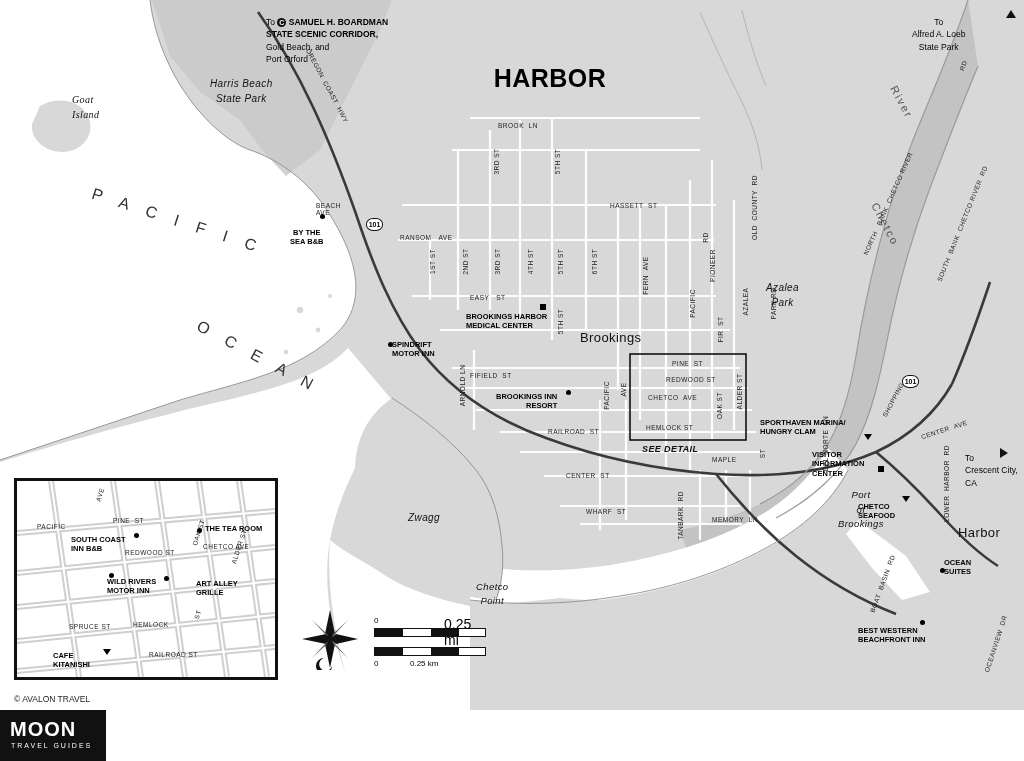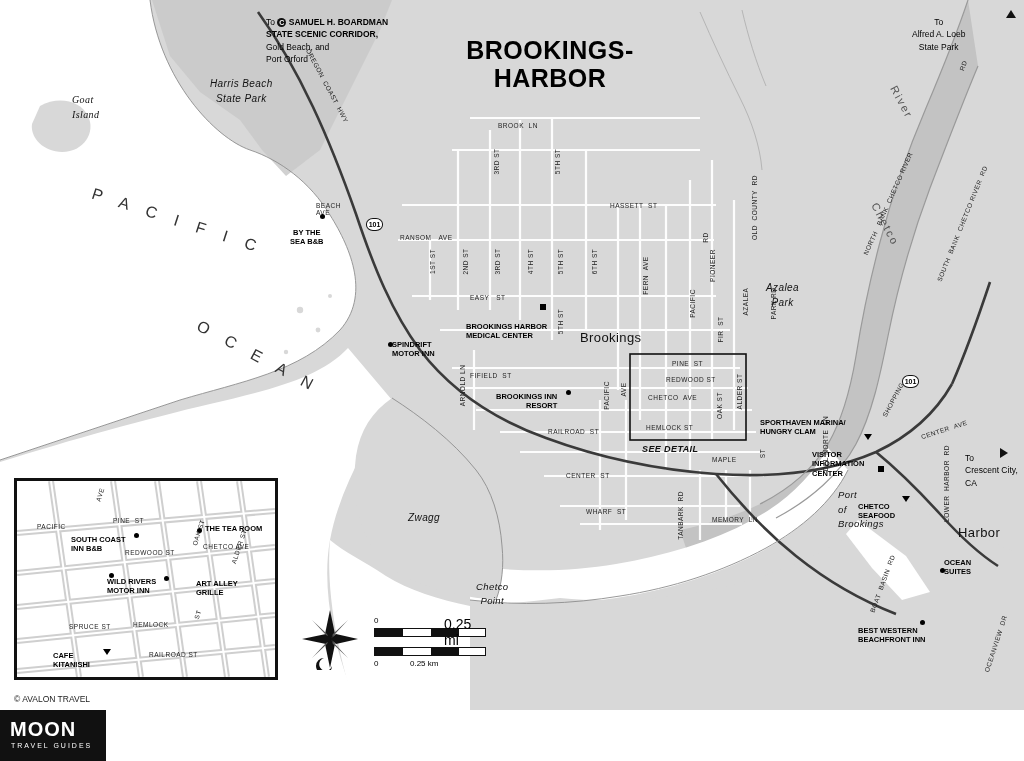--- a/index.html
+++ b/index.html
@@ -9,21 +9,21 @@
     font-family:"Liberation Sans", sans-serif;
     background:#ffffff;
     position:relative;
     overflow:hidden;
   }
   #map {
     position:absolute; left:0; top:0; width:1024px; height:710px;
     background:#ffffff;
   }
   svg.base { position:absolute; left:0; top:0; width:1024px; height:710px; }
-  .lbl { position:absolute; font-size:8px; color:#111; letter-spacing:0.4px; white-space:nowrap; }
+  .lbl { position:absolute; font-size:8px; color:#111; letter-spacing:0.4px; white-space:nowrap;text-align:center; }
   .lbl.b { font-weight:bold; }
   .lbl.i { font-style:italic; }
   .title {
     position:absolute; font-weight:bold; font-size:25px; color:#000;
     letter-spacing:0.5px; line-height:1.12; text-align:center;
   }
   .ocean {
     position:absolute; font-size:16px; color:#333; font-weight:normal;
     letter-spacing:7px;
   }
@@ -208,21 +208,21 @@
     <rect x="630" y="354" width="116" height="86" fill="none" stroke="#111" stroke-width="1.6"></rect>
 
     <g stroke="#8d8d8d" stroke-width="0.9" fill="none">
       <path d="M150,0 C160,80 215,138 250,150 C280,160 310,182 330,215 C352,250 370,296 340,330 C300,372 240,382 180,400 C120,420 60,440 0,460"></path>
       <path d="M392,398 C420,416 452,440 476,470 C492,490 500,518 502,546 C504,566 502,584 496,600"></path>
       <path d="M470,600 C520,606 572,604 620,596 C672,588 722,572 766,548 C802,528 832,502 848,470"></path>
     </g>
   </svg>
 
   <div class="title" style="left:430px; top:36px; width:240px;">
-    <span>BROOKINGS-</span><br>
+    <br>
     <span>HARBOR</span>
   </div>
 
   <div class="ocean" style="left:88px; top:212px; transform:rotate(18deg);">P A C I F I C</div>
   <div class="ocean" style="left:190px; top:348px; transform:rotate(28deg);">O C E A N</div>
 
   <div style="position:absolute; left:266px; top:16px; font-size:8.5px; line-height:1.45;">
     <span>To</span>
     <span style="display:inline-block; width:9px; height:9px; border-radius:50%; background:#111; color:#fff; font-size:7px; text-align:center; line-height:9px; font-weight:bold;">C</span>
     <b class="i">SAMUEL H. BOARDMAN</b><br>
@@ -310,21 +310,21 @@
   <div class="hwy" style="left:366px; top:218px;">101</div>
   <div class="hwy" style="left:902px; top:375px;">101</div>
 
   <div class="poi-dot" style="left:320px; top:214px;"></div>
   <div class="poi-label" style="left:290px; top:228px; text-align:center;">BY THE<br>SEA B&amp;B</div>
 
   <div class="poi-dot" style="left:388px; top:342px;"></div>
   <div class="poi-label" style="left:392px; top:340px;">SPINDRIFT<br>MOTOR INN</div>
 
   <div style="position:absolute; left:540px; top:304px; width:6px; height:6px; background:#000;"></div>
-  <div class="poi-label" style="left:466px; top:322px;">BROOKINGS HARBOR<br>MEDICAL CENTER</div>
+  <div class="poi-label" style="left:466px; top:312px;">BROOKINGS HARBOR<br>MEDICAL CENTER</div>
 
   <div class="poi-dot" style="left:566px; top:390px;"></div>
   <div class="poi-label" style="left:496px; top:392px; text-align:right;">BROOKINGS INN<br>RESORT</div>
 
   <div class="tri" style="left:864px; top:434px;"></div>
   <div class="poi-label" style="left:760px; top:418px;">SPORTHAVEN MARINA/<br>HUNGRY CLAM</div>
 
   <div style="position:absolute; left:878px; top:466px; width:6px; height:6px; background:#000;"></div>
   <div class="poi-label" style="left:812px; top:450px;">VISITOR<br>INFORMATION<br>CENTER</div>
 

